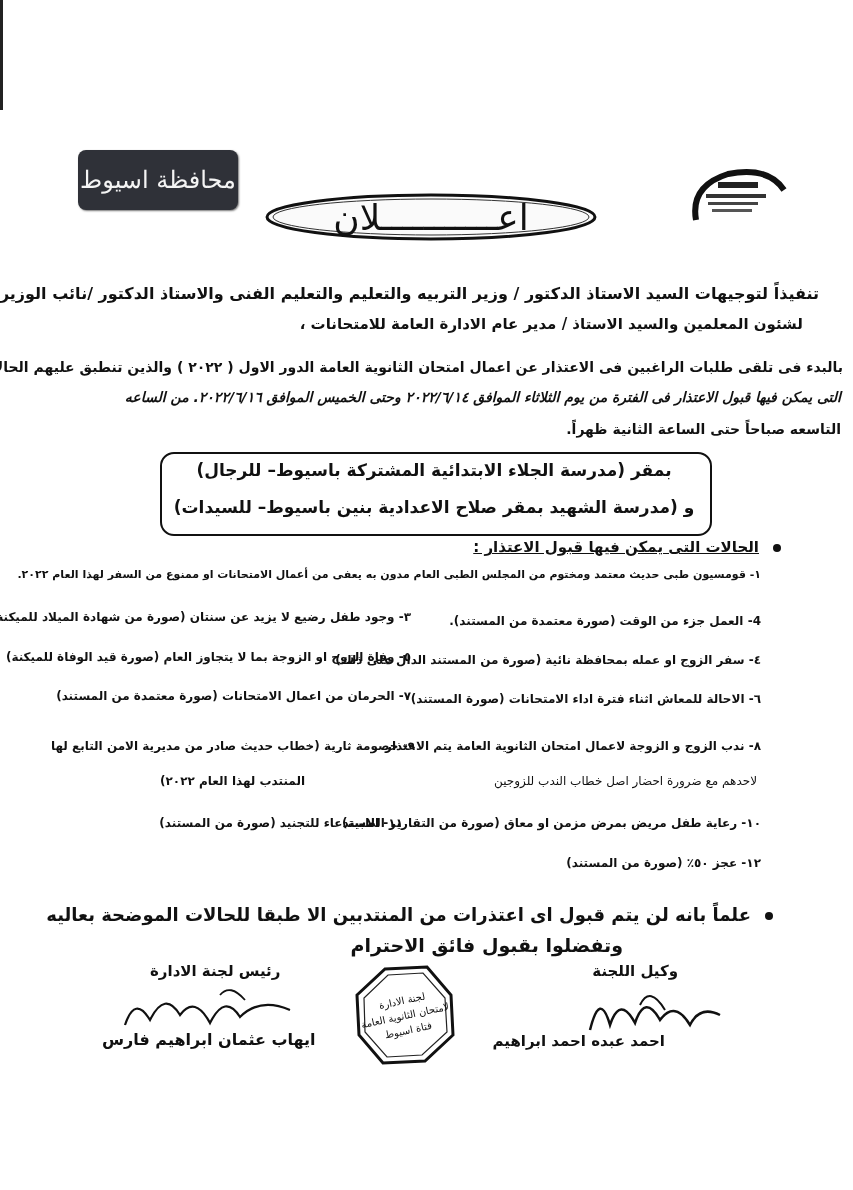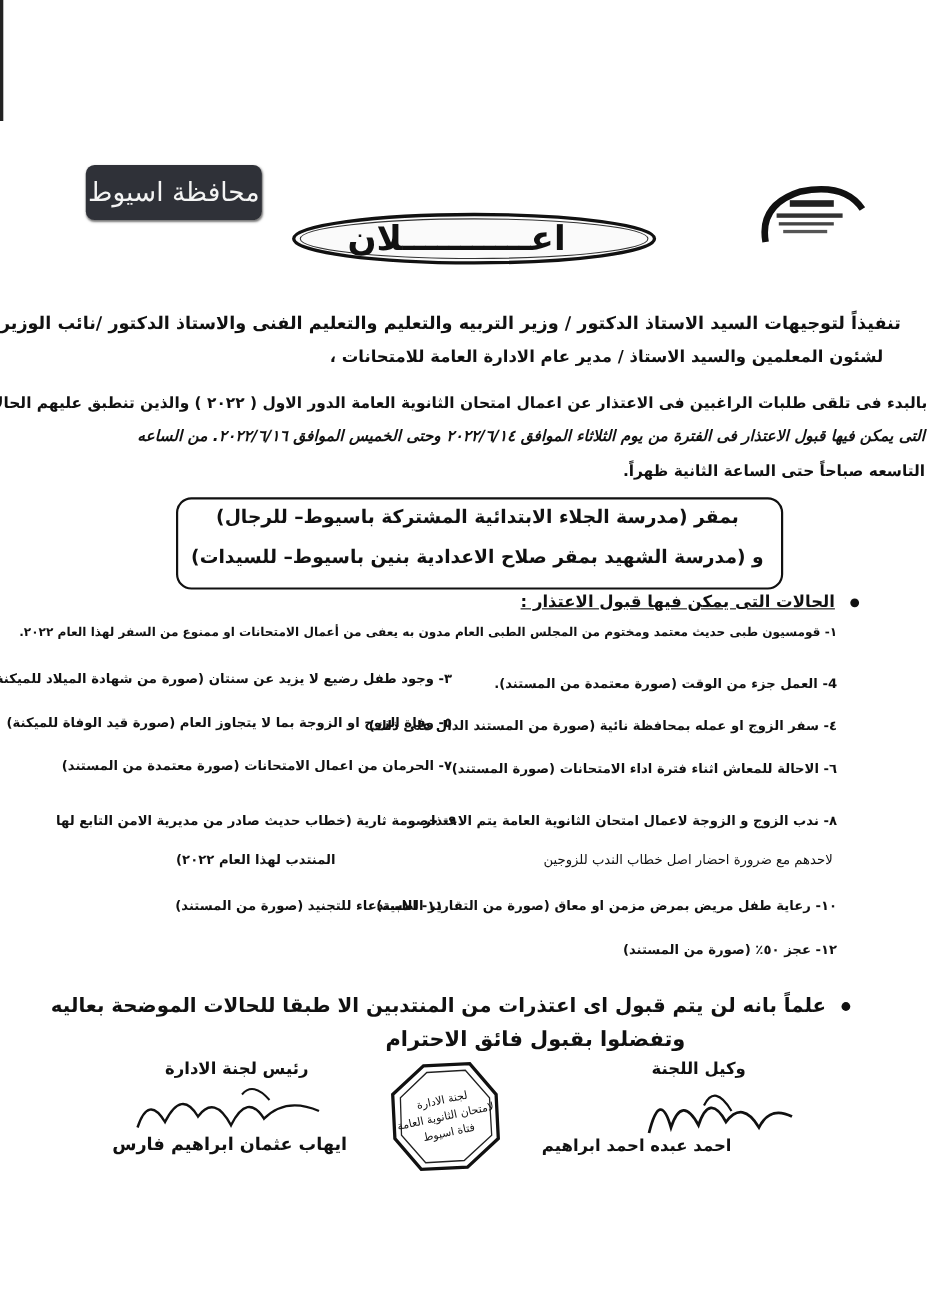--- a/index.html
+++ b/index.html
@@ -2,35 +2,35 @@
 <html><head>
   <meta charset="utf-8">
   <style>
     html, body { margin: 0; padding: 0; }
     body {
       width: 853px; height: 1190px; background: #ffffff; position: relative; overflow: hidden;
       font-family: "DejaVu Sans", sans-serif; color: #111;
     }
     .left-edge { position: absolute; left: 0; top: 0; width: 3px; height: 110px; background: #222; }
     .gov-badge {
-      position: absolute; left: 78px; top: 150px; width: 160px; height: 50px;
+      position: absolute; left: 78px; top: 150px; width: 160px; height: 60px;
       background: #2f3138; border-radius: 8px; box-shadow: 1px 1px 2px #777;
       color: #f4f4f4; font-size: 24px; display: flex; align-items: center; justify-content: center;
       direction: rtl; font-family: "DejaVu Serif", serif;
     }
     .logo-stamp {
       position: absolute; left: 688px; top: 168px; width: 100px; height: 55px;
     }
     .announce-oval {
       position: absolute; left: 264px; top: 192px; width: 334px; height: 50px;
     }
     .announce-text {
-      position: absolute; left: 248px; top: 192px; width: 334px; height: 50px;
+      position: absolute; left: 264px; top: 192px; width: 334px; height: 50px;
       display: flex; align-items: center; justify-content: center;
-      font-size: 31px; font-weight: bold; direction: rtl; letter-spacing: 2px;
+      font-size: 36px; font-weight: normal; direction: rtl; letter-spacing: 2px;
       font-family: "DejaVu Sans", sans-serif;
     }
     .para {
       position: absolute; right: 12px; direction: rtl; text-align: right;
       font-weight: bold; font-size: 15.5px; line-height: 1;
       white-space: nowrap;
     }
     .venue-box {
       position: absolute; left: 160px; top: 452px; width: 548px; height: 80px;
       border: 2px solid #111; border-radius: 14px;

